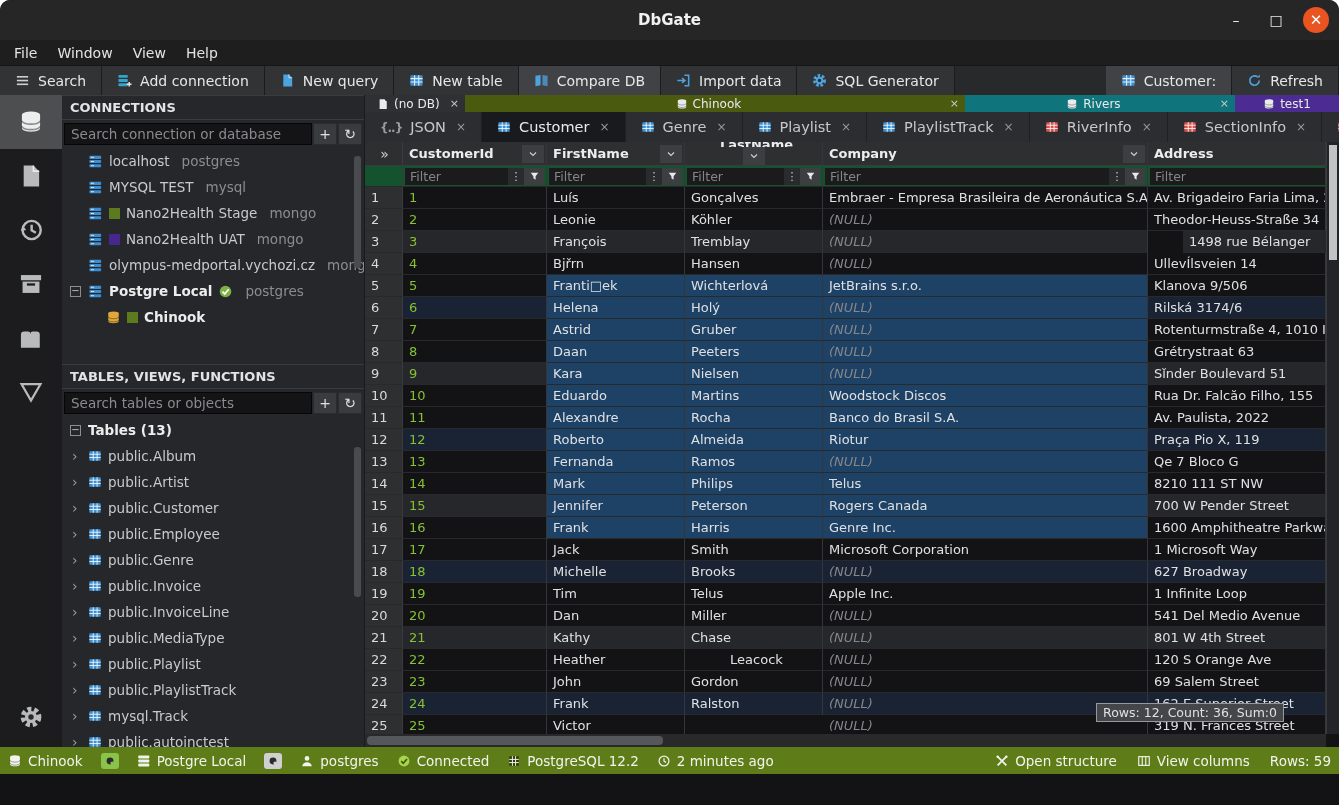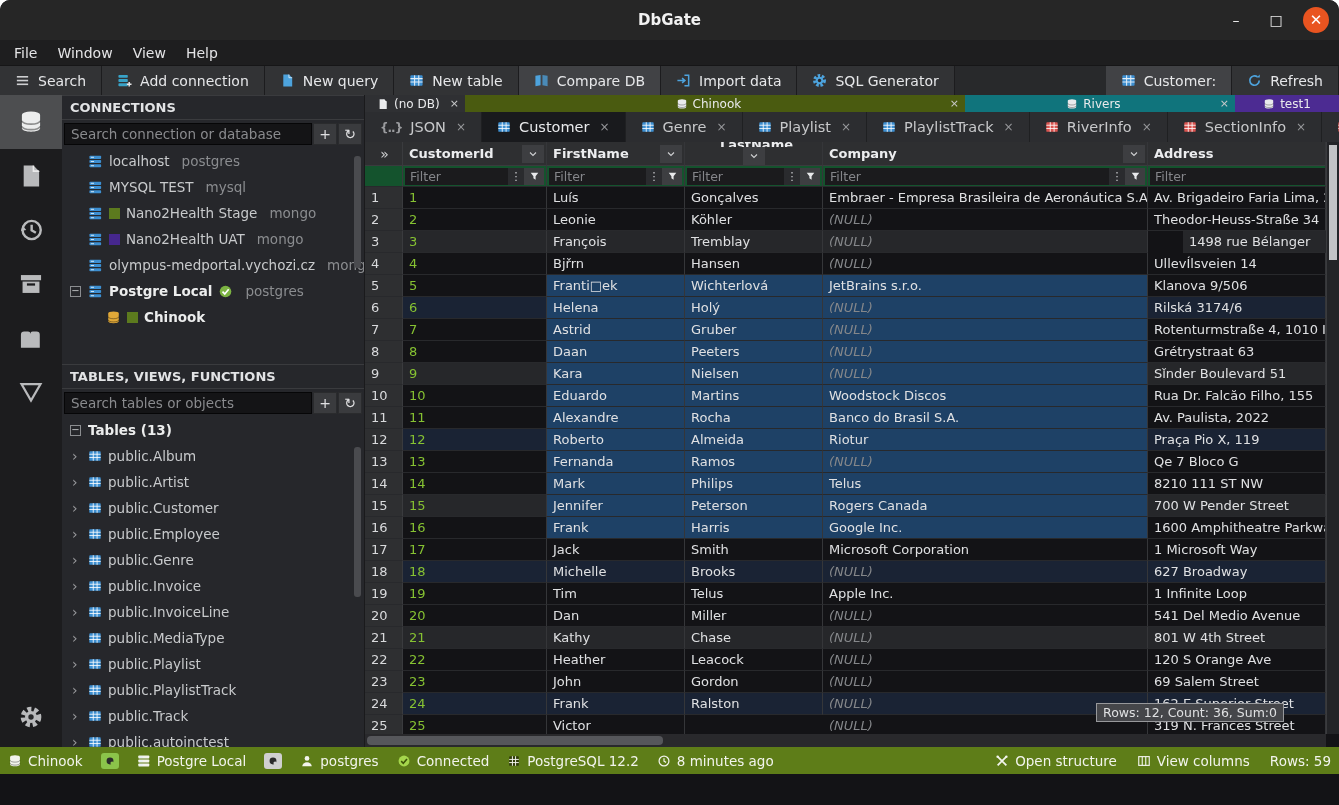--- a/index.html
+++ b/index.html
@@ -525,21 +525,21 @@
             <span>public.PlaylistTrack</span>
           </div>
           <div class="tree-row">
             <span class="chev">›</span>
             <span>
               <svg width="14" height="14" viewBox="0 0 16 16" style="display:block">
                 <rect x="1.5" y="2.5" width="13" height="11" rx="1" fill="#3d8fd1"></rect>
                 <path d="M1.5 6 H14.5 M1.5 9.7 H14.5 M6 2.5 V13.5 M10.4 2.5 V13.5" stroke="rgba(255,255,255,0.85)" stroke-width="1.1"></path>
               </svg>
             </span>
-            <span>public.Track</span>
+            <span>mysql.Track</span>
           </div>
           <div class="tree-row">
             <span class="chev">›</span>
             <span>
               <svg width="14" height="14" viewBox="0 0 16 16" style="display:block">
                 <rect x="1.5" y="2.5" width="13" height="11" rx="1" fill="#3d8fd1"></rect>
                 <path d="M1.5 6 H14.5 M1.5 9.7 H14.5 M6 2.5 V13.5 M10.4 2.5 V13.5" stroke="rgba(255,255,255,0.85)" stroke-width="1.1"></path>
               </svg>
             </span>
             <span>public.autoinctest</span>
@@ -1034,21 +1034,21 @@
               <div class="g-cell" style="width: 144px;">
                 <span class="id-val">16</span>
               </div>
               <div class="g-cell sel" style="width: 138px;">
                 <span>Frank</span>
               </div>
               <div class="g-cell sel" style="width: 138px;">
                 <span>Harris</span>
               </div>
               <div class="g-cell sel" style="width: 325px;">
-                <span>Google Inc.</span>
+                <span>Genre Inc.</span>
               </div>
               <div class="g-cell" style="width: 178px;">
                 <span>1600 Amphitheatre Parkway</span>
               </div>
             </div>
             <div class="g-row">
               <div class="g-cell rownum" style="width: 38px;">17</div>
               <div class="g-cell" style="width: 144px;">
                 <span class="id-val">17</span>
               </div>
@@ -1138,21 +1138,21 @@
               </div>
             </div>
             <div class="g-row">
               <div class="g-cell rownum" style="width: 38px;">22</div>
               <div class="g-cell" style="width: 144px;">
                 <span class="id-val">22</span>
               </div>
               <div class="g-cell" style="width: 138px;">
                 <span>Heather</span>
               </div>
-              <div class="g-cell" style="width: 138px;">
+              <div class="g-cell" style="width: 138px; justify-content: center;">
                 <span>Leacock</span>
               </div>
               <div class="g-cell" style="width: 325px;">
                 <span class="null-val">(NULL)</span>
               </div>
               <div class="g-cell" style="width: 178px;">
                 <span>120 S Orange Ave</span>
               </div>
             </div>
             <div class="g-row">
@@ -1311,21 +1311,21 @@
           </span>
           <span>PostgreSQL 12.2</span>
         </span>
         <span class="sb-item">
           <span>
             <svg width="14" height="14" viewBox="0 0 16 16" style="display:block">
               <circle cx="8" cy="8" r="5.6" fill="none" stroke="#f2f4ec" stroke-width="1.4"></circle>
               <path d="M8 4.8 v3.4 l2.4 1.4" fill="none" stroke="#f2f4ec" stroke-width="1.4"></path>
             </svg>
           </span>
-          <span>8 minutes ago</span>
+          <span>2 minutes ago</span>
         </span>
       </span>
     <span class="sb-spring"></span>
     <span id="status-right" class="sb-item" style="gap:20px">
         <span class="sb-item">
           <span>
             <svg width="14" height="14" viewBox="0 0 16 16" style="display:block">
               <path d="M3 3 L13 13 M13 3 L3 13" stroke="#f2f4ec" stroke-width="2"></path>
               <circle cx="3" cy="3" r="1.4" fill="#f2f4ec"></circle>
               <circle cx="13" cy="3" r="1.4" fill="#f2f4ec"></circle>

